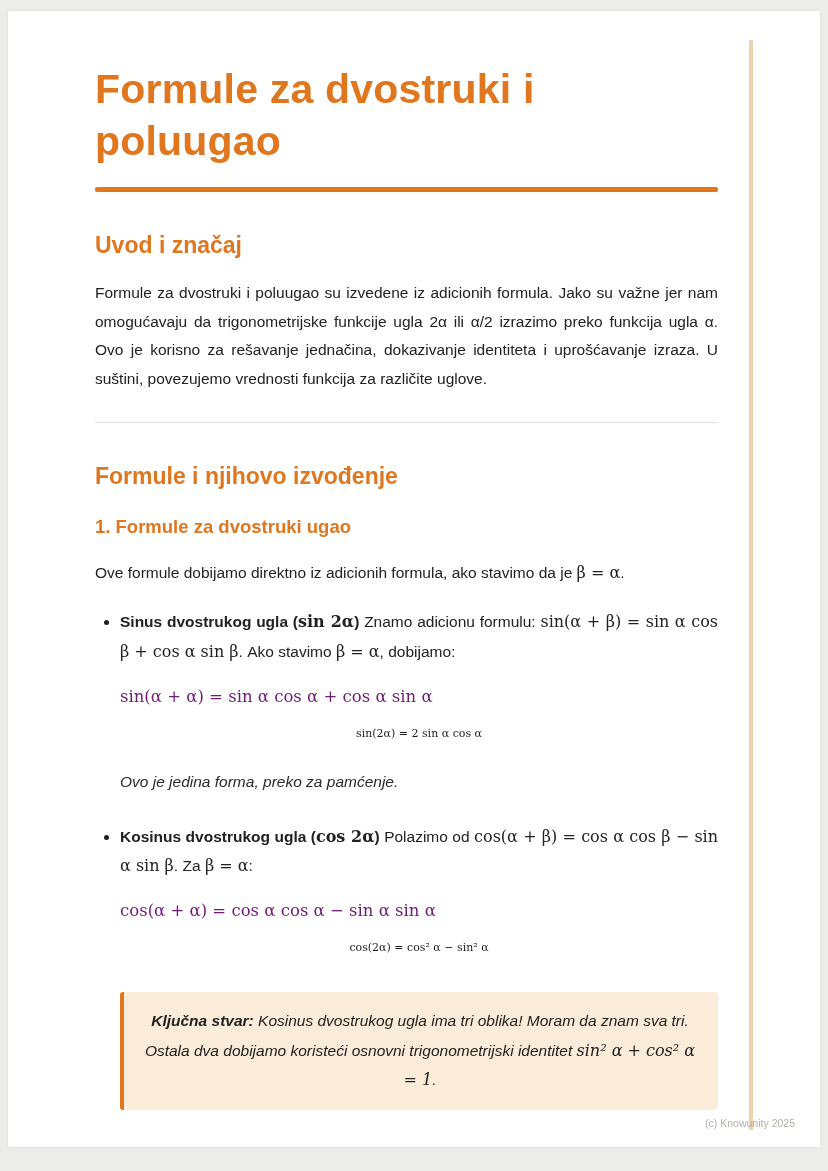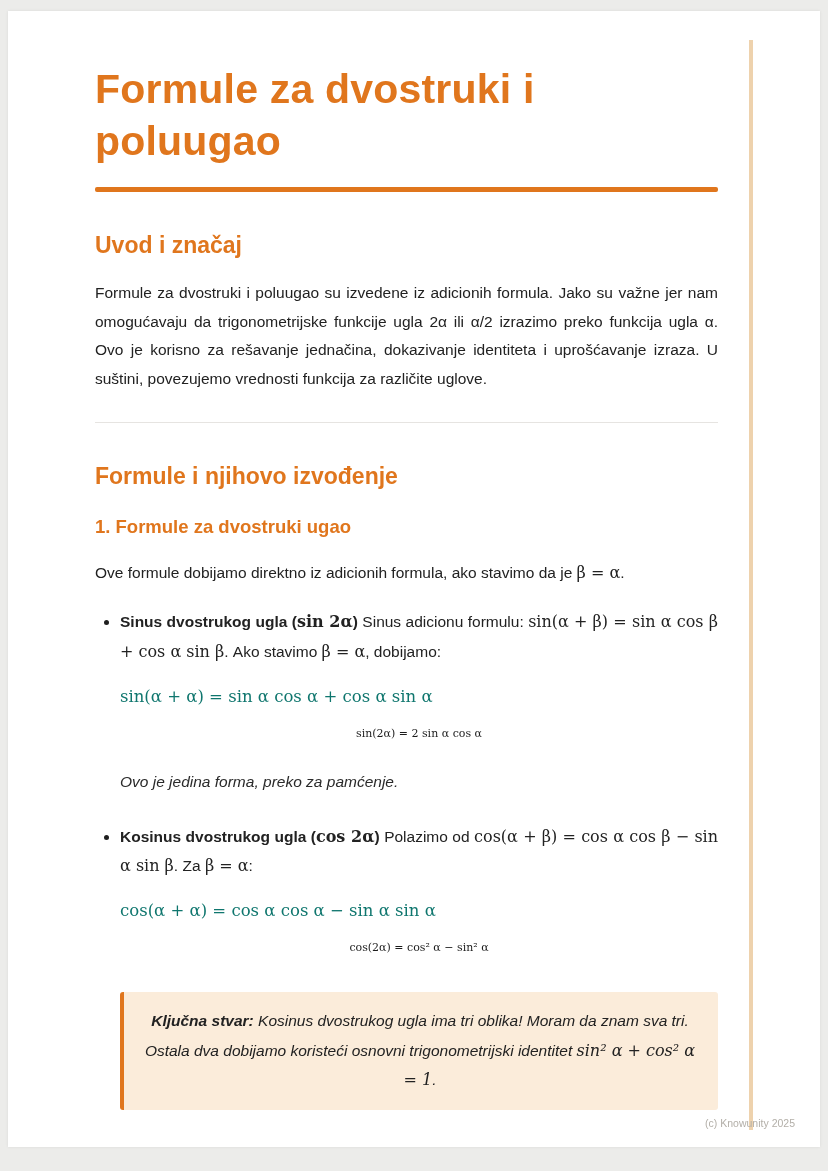--- a/index.html
+++ b/index.html
@@ -78,21 +78,21 @@
     padding-left: 25px;
     list-style: disc outside;
   }
   ul.formula-list > li { margin-bottom: 26px; }
   ul.formula-list > li:last-child { margin-bottom: 0; }
   ul.formula-list p.lead { margin-top: 0; }
   .math-line {
     margin-top: 20px;
     font-family: "DejaVu Serif", serif;
     font-size: 16.5px;
-    color: #0f766e;
+    color: #701a75;
     text-align: left;
   }
   .math-center {
     margin-top: 21px;
     margin-bottom: 27px;
     font-family: "DejaVu Serif", serif;
     font-size: 11px;
     color: #1c1c1c;
     text-align: center;
   }
@@ -145,21 +145,21 @@
       <hr class="soft-divider">
 
       <h2 class="section-heading">Formule i njihovo izvođenje</h2>
       <h3 class="subsection-heading">1. Formule za dvostruki ugao</h3>
 
       <p class="body-text"><span>Ove formule dobijamo direktno iz adicionih formula, ako stavimo da je </span><span class="math">β = α</span><span>.</span></p>
 
       <ul class="formula-list">
 
         <li class="formula-item">
-          <p class="body-text lead"><b class="lead-bold">Sinus dvostrukog ugla (</b><b class="math lead-bold">sin 2α</b><b class="lead-bold">) </b><span>Sinus adicionu formulu: </span><span class="math">sin(α + β) = sin α cos β + cos α sin β</span><span>. Ako stavimo </span><span class="math">β = α</span><span>, dobijamo:</span></p>
+          <p class="body-text lead"><b class="lead-bold">Sinus dvostrukog ugla (</b><b class="math lead-bold">sin 2α</b><b class="lead-bold">) </b><span>Znamo adicionu formulu: </span><span class="math">sin(α + β) = sin α cos β + cos α sin β</span><span>. Ako stavimo </span><span class="math">β = α</span><span>, dobijamo:</span></p>
 
           <div class="math-line">sin(α + α) = sin α cos α + cos α sin α</div>
           <div class="math-center">sin(2α) = 2 sin α cos α</div>
           <p class="italic-note">Ovo je jedina forma, preko za pamćenje.</p>
         </li>
 
         <li class="formula-item">
           <p class="body-text lead"><b class="lead-bold">Kosinus dvostrukog ugla (</b><b class="math lead-bold">cos 2α</b><b class="lead-bold">) </b><span>Polazimo od </span><span class="math">cos(α + β) = cos α cos β − sin α sin β</span><span>. Za </span><span class="math">β = α</span><span>:</span></p>
 
           <div class="math-line">cos(α + α) = cos α cos α − sin α sin α</div>

